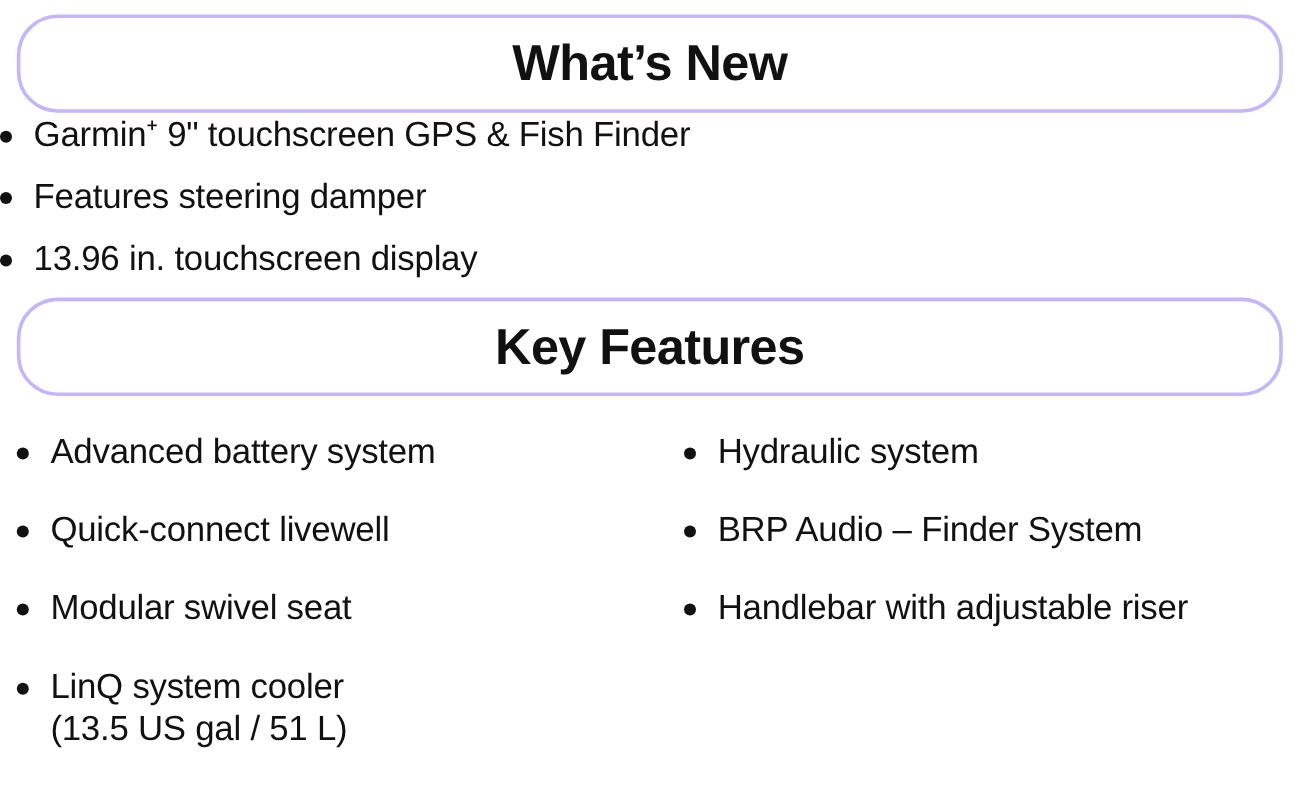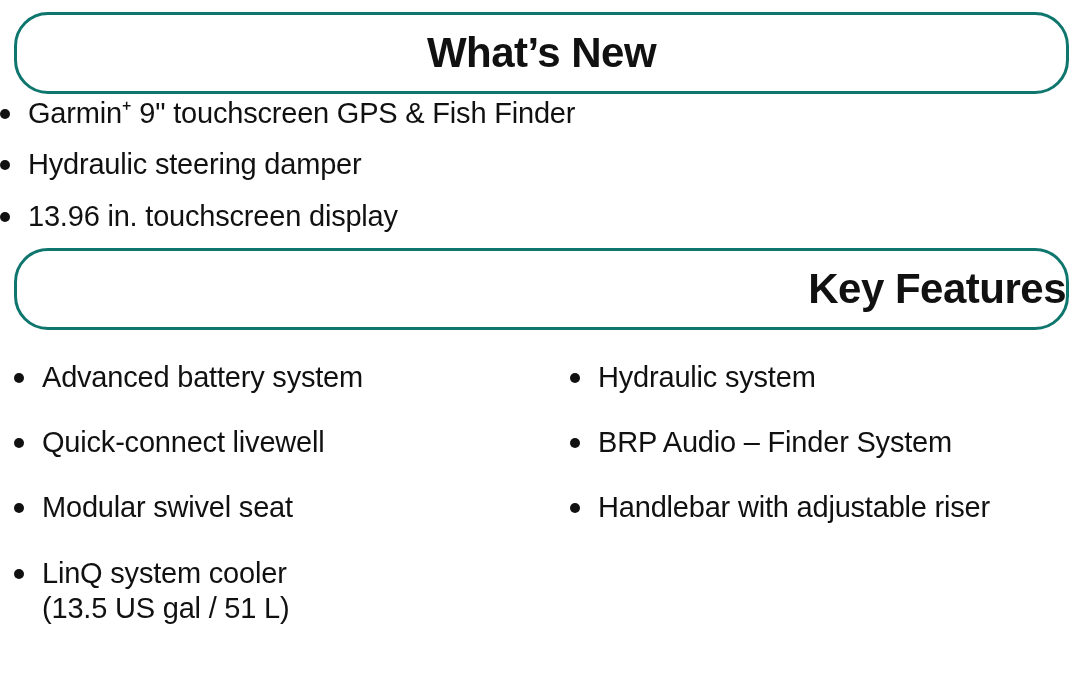--- a/index.html
+++ b/index.html
@@ -17,35 +17,35 @@
   .page {
     position: relative;
     width: 1083px;
     height: 677px;
     box-sizing: border-box;
     padding: 0;
   }
   .section-header {
     box-sizing: border-box;
     margin: 0 14px;
-    border: 3px solid #0f766e;
+    border: 3px solid #c4b5fd;
     border-radius: 34px;
     height: 82px;
     display: flex;
     align-items: center;
     justify-content: center;
   }
   .section-header .title {
     font-size: 42px;
     font-weight: 700;
     letter-spacing: -0.5px;
     line-height: 1;
   }
   .whats-new-header { margin-top: 12px; }
-  .key-features-header { margin-top: 10px; justify-content: flex-end; }
+  .key-features-header { margin-top: 10px; }
 
   ul.bullets {
     list-style: none;
     margin: 0;
     padding: 0;
   }
   ul.bullets li {
     display: flex;
     align-items: flex-start;
     font-size: 29px;
@@ -92,21 +92,21 @@
     <span class="title">What’s New</span>
   </div>
 
   <ul class="bullets whats-new-list">
     <li>
       <span class="dot"></span>
       <span class="bullet-text">Garmin⁺ 9" touchscreen GPS &amp; Fish Finder</span>
     </li>
     <li>
       <span class="dot"></span>
-      <span class="bullet-text">Hydraulic steering damper</span>
+      <span class="bullet-text">Features steering damper</span>
     </li>
     <li>
       <span class="dot"></span>
       <span class="bullet-text">13.96 in. touchscreen display</span>
     </li>
   </ul>
 
   <div class="section-header key-features-header">
     <span class="title">Key Features</span>
   </div>

